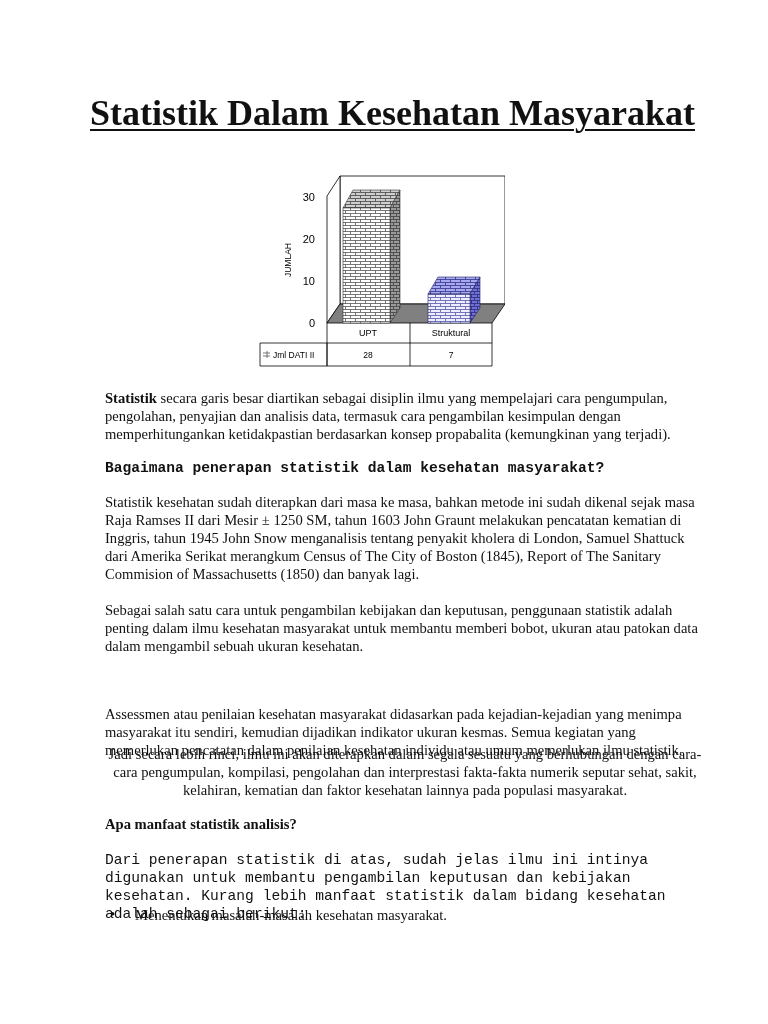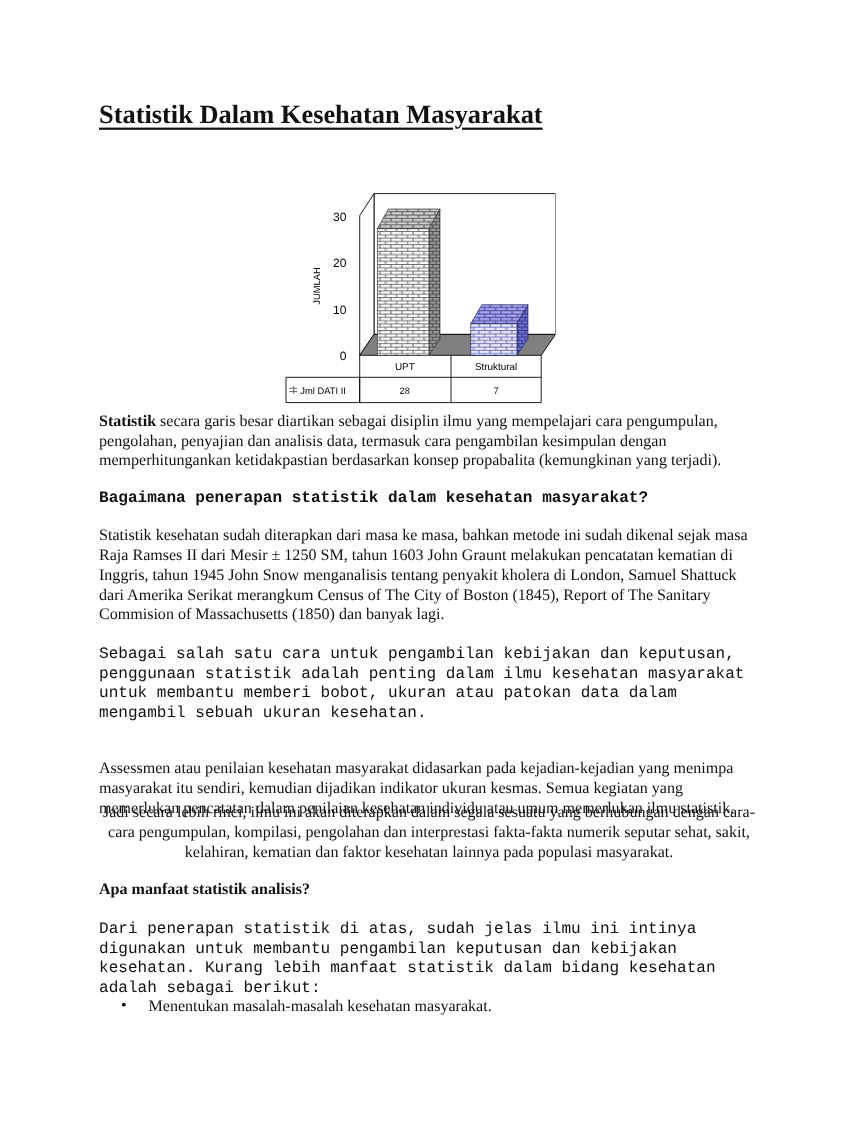--- a/index.html
+++ b/index.html
@@ -1,22 +1,22 @@
 <!DOCTYPE html>
 <html><head>
 <meta charset="utf-8">
 <style>
   html, body { margin: 0; padding: 0; background: #ffffff; }
   body { width: 768px; height: 1024px; position: relative; overflow: hidden;
          font-family: "Liberation Serif", "DejaVu Serif", serif; color: #111; }
-  .title { position: absolute; left: 90px; top: 92px; font-size: 24px; font-weight: bold;
+  .title { position: absolute; left: 90px; top: 92px; font-size: 36px; font-weight: bold;
            text-decoration: underline; text-decoration-thickness: 2px; text-underline-offset: 4px;
            white-space: nowrap; letter-spacing: 0px; }
   .chart { position: absolute; left: 255px; top: 168px; width: 250px; height: 205px; }
-  .p { position: absolute; left: 90px; width: 600px; font-size: 14.6px; line-height: 18px; margin: 0; }
+  .p { position: absolute; left: 90px; width: 600px; font-size: 14.6px; line-height: 18px; margin: 15px; }
   .p b { font-weight: bold; }
   .h { font-weight: bold; }
   .bullet { position: absolute; left: 110px; top: 906px; font-size: 14.6px; }
   .bullet-text { position: absolute; left: 135px; top: 906px; font-size: 14.6px; line-height: 18px; text-align: right; }
   .chart text { font-family: "Liberation Sans", "DejaVu Sans", sans-serif; }
 </style>
 </head>
 <body>
 
 <div class="title">Statistik Dalam Kesehatan Masyarakat</div>
@@ -91,21 +91,21 @@
     <path d="M8 185 H15 M8 188 H15 M12 183 V190"></path>
   </g>
 </svg>
 
 <p class="p" style="top:374px;"><b>Statistik</b><span> secara garis besar diartikan sebagai disiplin ilmu yang mempelajari cara pengumpulan, pengolahan, penyajian dan analisis data, termasuk cara pengambilan kesimpulan dengan memperhitungankan ketidakpastian berdasarkan konsep propabalita (kemungkinan yang terjadi).</span></p>
 
 <p class="p h" style="top:444px;font-family:Liberation Mono, monospace;">Bagaimana penerapan statistik dalam kesehatan masyarakat?</p>
 
 <p class="p" style="top:478px;">Statistik kesehatan sudah diterapkan dari masa ke masa, bahkan metode ini sudah dikenal sejak masa Raja Ramses II dari Mesir ± 1250 SM, tahun 1603 John Graunt melakukan pencatatan kematian di Inggris, tahun 1945 John Snow menganalisis tentang penyakit kholera di London, Samuel Shattuck dari Amerika Serikat merangkum Census of The City of Boston (1845), Report of The Sanitary Commision of Massachusetts (1850) dan banyak lagi.</p>
 
-<p class="p" style="top:586px;font-family:Liberation Mono, monospace;">Sebagai salah satu cara untuk pengambilan kebijakan dan keputusan, penggunaan statistik adalah penting dalam ilmu kesehatan masyarakat untuk membantu memberi bobot, ukuran atau patokan data dalam mengambil sebuah ukuran kesehatan.</p>
+<p class="p" style="top:586px;">Sebagai salah satu cara untuk pengambilan kebijakan dan keputusan, penggunaan statistik adalah penting dalam ilmu kesehatan masyarakat untuk membantu memberi bobot, ukuran atau patokan data dalam mengambil sebuah ukuran kesehatan.</p>
 
 <p class="p" style="top:690px;">Assessmen atau penilaian kesehatan masyarakat didasarkan pada kejadian-kejadian yang menimpa masyarakat itu sendiri, kemudian dijadikan indikator ukuran kesmas. Semua kegiatan yang memerlukan pencatatan dalam penilaian kesehatan individu atau umum memerlukan ilmu statistik.</p>
 
 <p class="p" style="top:730px;text-align:center;">Jadi secara lebih rinci, ilmu ini akan diterapkan dalam segala sesuatu yang berhubungan dengan cara-cara pengumpulan, kompilasi, pengolahan dan interprestasi fakta-fakta numerik seputar sehat, sakit, kelahiran, kematian dan faktor kesehatan lainnya pada populasi masyarakat.</p>
 
 <p class="p h" style="top:800px;">Apa manfaat statistik analisis?</p>
 
 <p class="p" style="top:836px;font-family:Liberation Mono, monospace;">Dari penerapan statistik di atas, sudah jelas ilmu ini intinya digunakan untuk membantu pengambilan keputusan dan kebijakan kesehatan. Kurang lebih manfaat statistik dalam bidang kesehatan adalah sebagai berikut:</p>
 
 <span class="bullet">•</span>

